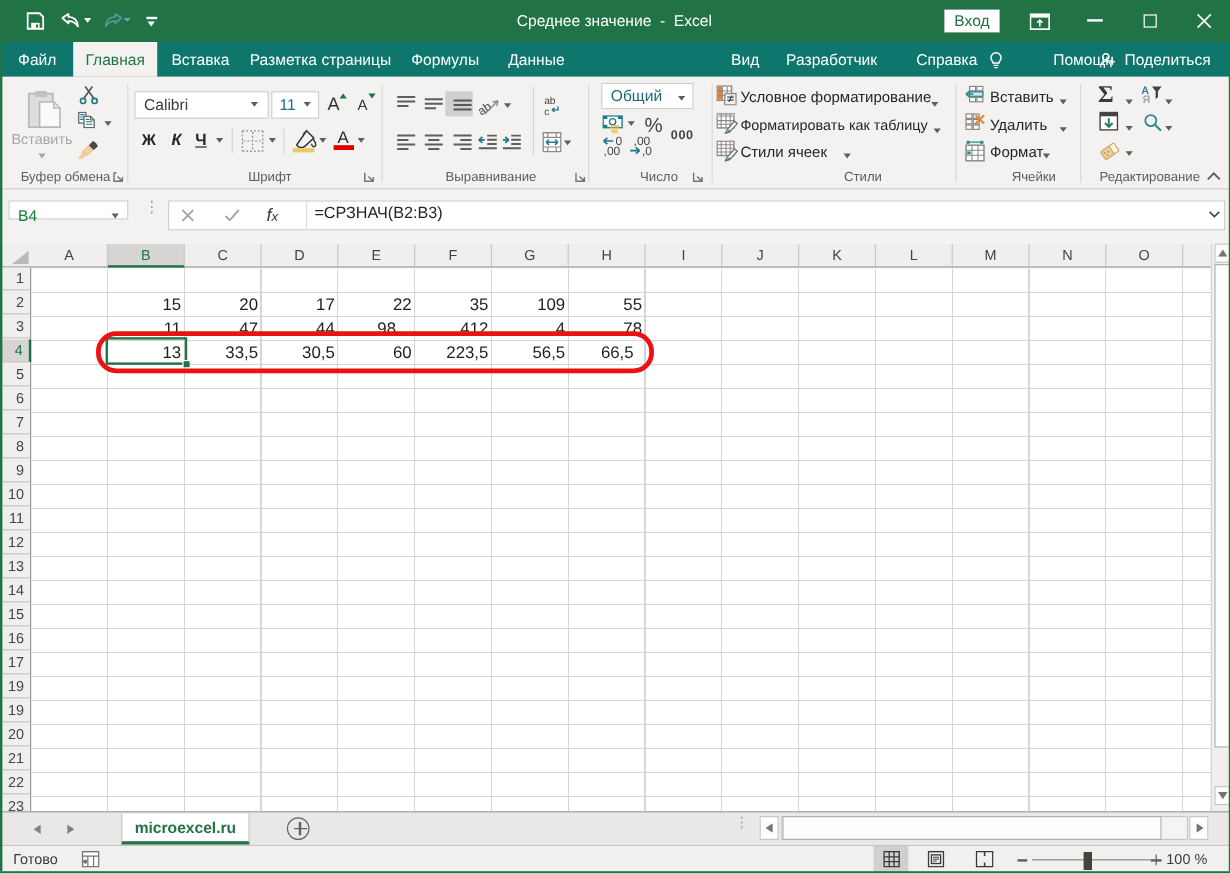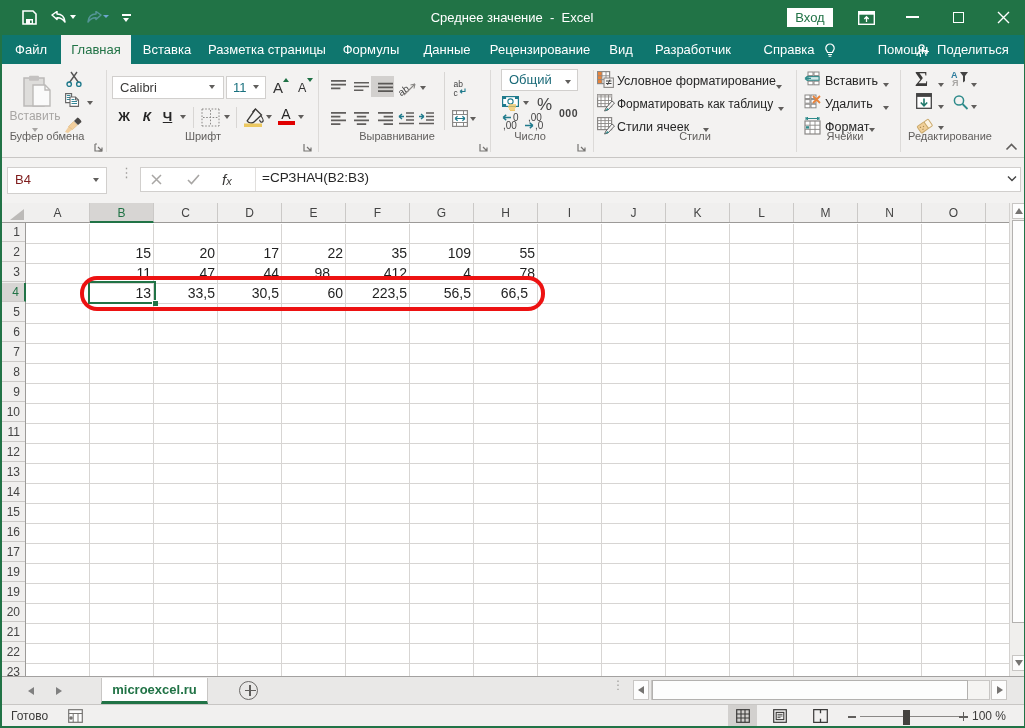--- a/index.html
+++ b/index.html
@@ -4,21 +4,21 @@
 *{margin:0;padding:0;box-sizing:border-box}
 html,body{width:1025px;height:728px;overflow:hidden}
 body{font-family:"Liberation Sans",sans-serif;position:relative;background:#fff}
 .abs{position:absolute}
 #app{position:absolute;left:0;top:0;width:1025px;height:728px}
 .titlebar{position:absolute;left:0;top:0;width:1025px;height:35px;background:#217346;color:#fff}
 .tabsrow{position:absolute;left:0;top:35px;width:1025px;height:29px;background:#0f766e}
 .rtab{position:absolute;top:0;height:29px;line-height:29px;color:#fff;font-size:13px;text-align:center}
 .ribbon{position:absolute;left:0;top:64px;width:1025px;height:94px;background:#f3f2f1;border-bottom:1px solid #c8c6c4}
 .gsep{position:absolute;top:6px;height:82px;width:1px;background:#dcdad8}
-.glabel{position:absolute;top:66px;height:12px;font-size:11px;color:#605e5c;text-align:center;white-space:nowrap}
+.glabel{position:absolute;top:78px;height:12px;font-size:11px;color:#605e5c;text-align:right;white-space:nowrap}
 .fbar{position:absolute;left:0;top:158px;width:1025px;height:45px;background:#f3f2f1}
 .wbox{position:absolute;background:#fff;border:1px solid #d1cfcd}
 .grid{position:absolute;left:0;top:203px;width:1009px;height:473px;background:#fff;overflow:hidden}
 .colhdr{position:absolute;left:0;top:0;width:1009px;height:20px;background:#f0efee;border-bottom:1px solid #9c9a98}
 .colcell{position:absolute;top:0;height:19px;border-right:1px solid #cbc9c7;font-size:12px;color:#444;text-align:center;line-height:20px}
 .rowhdr{position:absolute;left:0;top:20px;width:26px;height:453px;background:#f0efee;border-right:1px solid #9c9a98}
 .rowcell{position:absolute;left:0;width:25px;height:19px;border-bottom:1px solid #cbc9c7;font-size:12px;color:#444;text-align:right;padding-right:5px;line-height:19px}
 .cells{position:absolute;left:26px;top:21px;width:983px;height:452px;
  background-image:repeating-linear-gradient(to right,transparent 0 63px,#d7d5d3 63px 64px),repeating-linear-gradient(to bottom,transparent 0 19px,#d7d5d3 19px 20px)}
 .drow{position:absolute;height:20px;font-size:14px;color:#1f1f1f}
@@ -59,21 +59,20 @@
         <path d="M1 1 L12 12 M12 1 L1 12" stroke="#fff" stroke-width="1.4"></path>
       </svg>
 </div>
 <div class="tabsrow">
  <div class="rtab" style="left:10px;width:42px">Файл</div>
  <div class="rtab" style="left:61px;width:70px;background:#f3f2f1;color:#217346;height:29px">Главная</div>
  <div class="rtab" style="left:140px;width:54px">Вставка</div>
  <div class="rtab" style="left:203px;width:128px">Разметка страницы</div>
  <div class="rtab" style="left:340px;width:62px">Формулы</div>
  <div class="rtab" style="left:419px;width:56px">Данные</div>
- <div class="rtab" style="left:485px;width:110px">Рецензирование</div>
  <div class="rtab" style="left:604px;width:34px">Вид</div>
  <div class="rtab" style="left:648px;width:90px">Разработчик</div>
  <div class="rtab" style="left:758px;width:62px">Справка</div>
  <svg class="abs" style="left:824px;top:8px" width="12" height="15" viewBox="0 0 12 15">
         <path d="M6 1 a4.2 4.2 0 0 1 4.2 4.2 c0 2.2-1.7 2.8-1.7 4.3 h-5 c0-1.5-1.7-2.1-1.7-4.3 A4.2 4.2 0 0 1 6 1 Z" fill="none" stroke="#fff" stroke-width="1.2"></path>
         <path d="M4 11.5 h4 M4.6 13.3 h2.8" stroke="#fff" stroke-width="1.1"></path>
       </svg>
  <div class="rtab" style="left:872px;width:62px">Помощн</div>
  <svg class="abs" style="left:916px;top:9px" width="14" height="13" viewBox="0 0 14 13">
         <circle cx="5.5" cy="3.4" r="2.6" fill="none" stroke="#fff" stroke-width="1.2"></circle>
@@ -365,21 +364,21 @@
       </svg>
 <div class="abs" style="left:938px;top:62px">
         <span class="car"></span>
       </div>
 <div class="glabel" style="left:900px;width:100px">Редактирование</div>
 <svg class="abs" style="left:1005px;top:79px" width="13" height="8" viewBox="0 0 13 8">
         <path d="M1.5 6.5 L6.5 1.5 L11.5 6.5" stroke="#605e5c" stroke-width="1.6" fill="none"></path>
       </svg>
 </div>
 <div class="fbar">
- <div class="wbox" style="left:7px;top:9px;width:100px;height:27px;font-size:13px;color:#7f1d1d;line-height:23px;padding-left:7px">B4<span class="car" style="position:absolute;right:7px;top:10px"></span></div>
+ <div class="wbox" style="left:7px;top:9px;width:100px;height:16px;font-size:13px;color:#15803d;line-height:23px;padding-left:7px">B4<span class="car" style="position:absolute;right:7px;top:10px"></span></div>
  <div class="abs" style="left:120px;top:12px;width:3px;height:19px;color:#a09e9c;font-size:13px;line-height:6px">⋮</div>
  <div class="wbox" style="left:140px;top:9px;width:881px;height:25px"></div>
  <svg class="abs" style="left:151px;top:16px" width="11" height="11" viewBox="0 0 11 11">
         <path d="M1 1 L10 10 M10 1 L1 10" stroke="#a8a6a4" stroke-width="1.5"></path>
       </svg>
  <svg class="abs" style="left:187px;top:16px" width="13" height="11" viewBox="0 0 13 11">
         <path d="M1 6 L4.5 9.5 L12 1" stroke="#a8a6a4" stroke-width="1.6" fill="none"></path>
       </svg>
  <div class="abs" style="left:222px;top:13px;width:20px;height:18px;font-size:15px;font-style:italic;font-family:Liberation Sans, sans-serif;color:#3b3a39">f<span style="font-size:11px">x</span></div>
  <div class="abs" style="left:255px;top:10px;width:1px;height:23px;background:#e1dfdd"></div>

